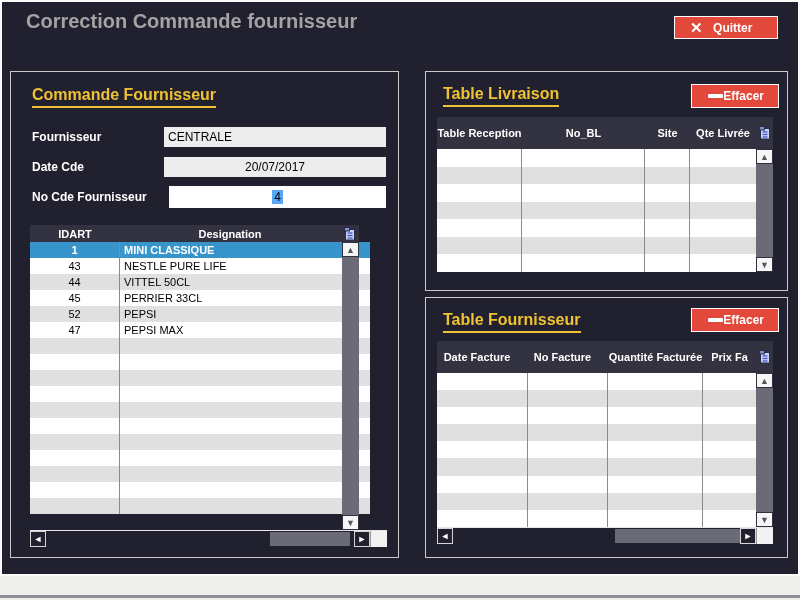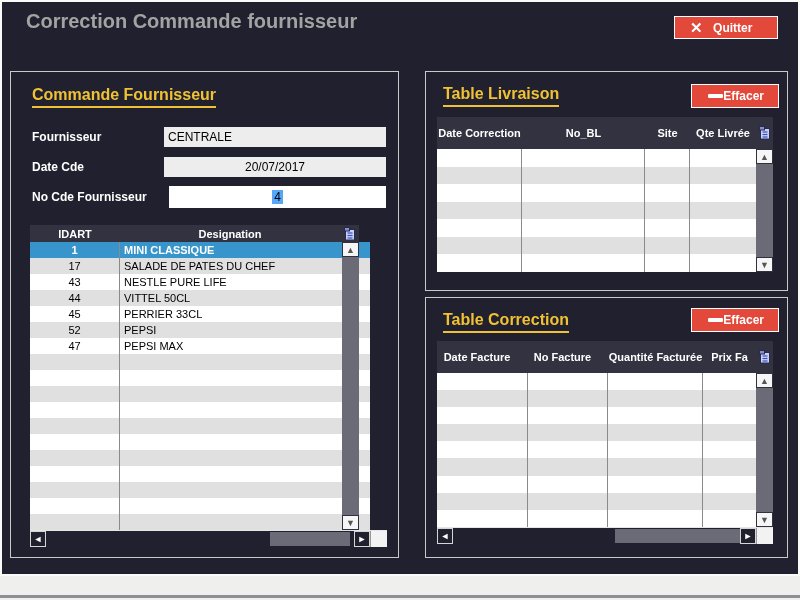--- a/index.html
+++ b/index.html
@@ -99,24 +99,20 @@
             <line x1="3.5" y1="8.5" x2="8.5" y2="8.5" stroke="#3a50c8" stroke-width="1.2"></line>
             <line x1="3.5" y1="11" x2="8.5" y2="11" stroke="#3a50c8" stroke-width="1.2"></line>
           </svg>
         </div>
       </div>
       <div class="tbody" id="cmd-rows" style="width:340px;height:288px;">
           <div class="trow ltrow sel" style="background: rgb(55, 149, 203);">
             <div class="td-id">1</div>
             <div class="td-des">MINI CLASSIQUE</div>
           </div>
-          <div class="trow ltrow" style="background: rgb(224, 224, 224);">
-            <div class="td-id">17</div>
-            <div class="td-des">SALADE DE PATES DU CHEF</div>
-          </div>
           <div class="trow ltrow" style="background: rgb(255, 255, 255);">
             <div class="td-id">43</div>
             <div class="td-des">NESTLE PURE LIFE</div>
           </div>
           <div class="trow ltrow" style="background: rgb(224, 224, 224);">
             <div class="td-id">44</div>
             <div class="td-des">VITTEL 50CL</div>
           </div>
           <div class="trow ltrow" style="background: rgb(255, 255, 255);">
             <div class="td-id">45</div>
@@ -194,21 +190,21 @@
   <div class="panel" style="left:423px;top:69px;width:363px;height:220px;">
     <div class="heading" style="left:17px;top:13px;">Table Livraison</div>
     <button class="btn-red" style="right:8px;top:12px;width:88px;height:24px;">
       <span class="minus"></span>
       <span class="blabel">Effacer</span>
     </button>
 
     <div class="ttable" id="liv-table" style="left:11px;top:45px;width:336px;">
       <div class="rt-header">
         <div class="rt-cols">
-            <div class="rt-th" style="width: 85px;">Date Correction</div>
+            <div class="rt-th" style="width: 85px;">Table Reception</div>
             <div class="rt-th" style="width: 123px;">No_BL</div>
             <div class="rt-th" style="width: 45px;">Site</div>
             <div class="rt-th" style="width: 66px;">Qte Livrée</div>
           </div>
         <div class="icon-box">
           <svg width="12" height="14" viewBox="0 0 12 14">
             <rect x="1.5" y="2.5" width="9" height="10.5" fill="#c8d2f4" stroke="#2a2a4a"></rect>
             <rect x="0.5" y="0.5" width="5" height="3.5" fill="#8090d8" stroke="#2a2a4a"></rect>
             <line x1="3.5" y1="6" x2="8.5" y2="6" stroke="#3a50c8" stroke-width="1.2"></line>
             <line x1="3.5" y1="8.5" x2="8.5" y2="8.5" stroke="#3a50c8" stroke-width="1.2"></line>
@@ -262,21 +258,21 @@
         </div>
       <div class="vscroll" style="right:0;top:32px;height:123px;">
         <div class="varrow">▲</div>
         <div class="vthumb"></div>
         <div class="varrow">▼</div>
       </div>
     </div>
   </div>
 
   <div class="panel" style="left:423px;top:295px;width:363px;height:261px;">
-    <div class="heading" style="left:17px;top:13px;">Table Correction</div>
+    <div class="heading" style="left:17px;top:13px;">Table Fournisseur</div>
     <button class="btn-red" style="right:8px;top:10px;width:88px;height:24px;">
       <span class="minus"></span>
       <span class="blabel">Effacer</span>
     </button>
 
     <div class="ttable" id="fac-table" style="left:11px;top:43px;width:336px;">
       <div class="rt-header">
         <div class="rt-cols">
             <div class="rt-th" style="width: 80px;">Date Facture</div>
             <div class="rt-th" style="width: 91px;">No Facture</div>

